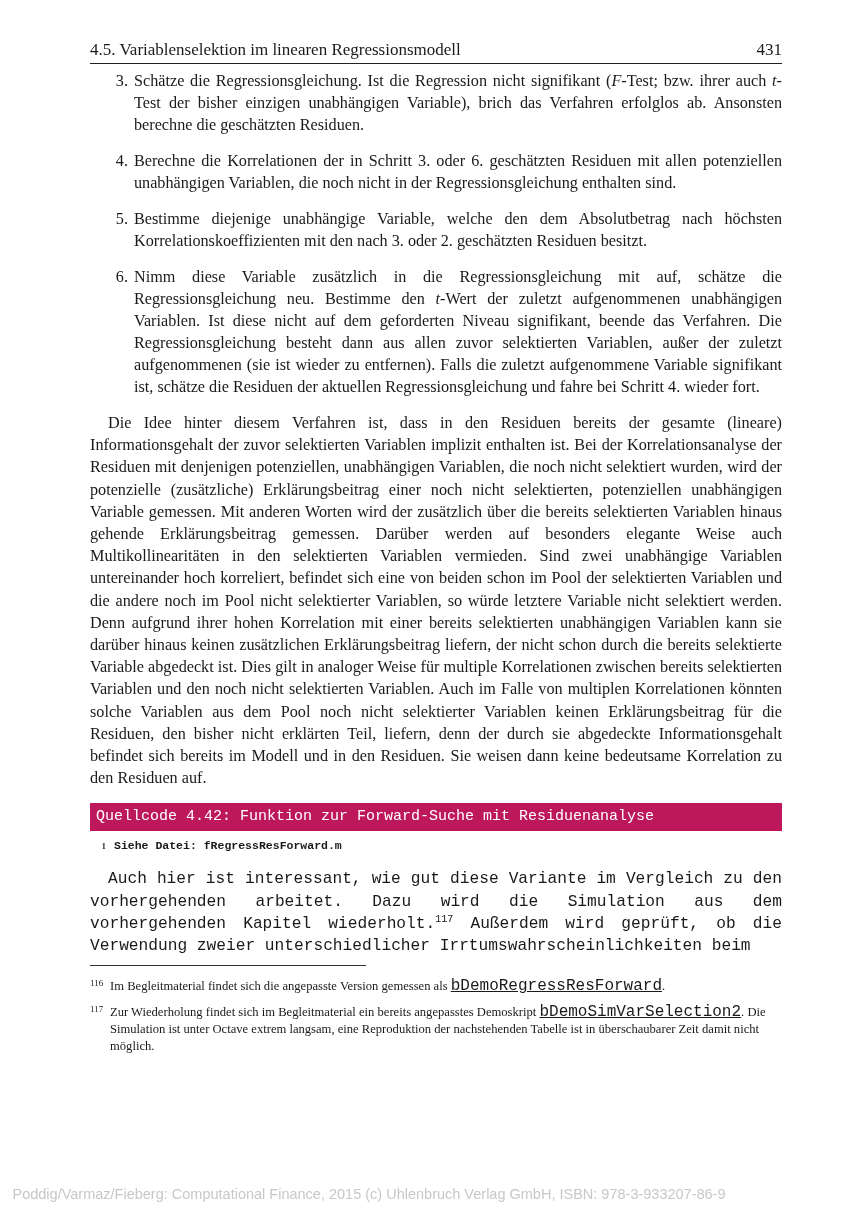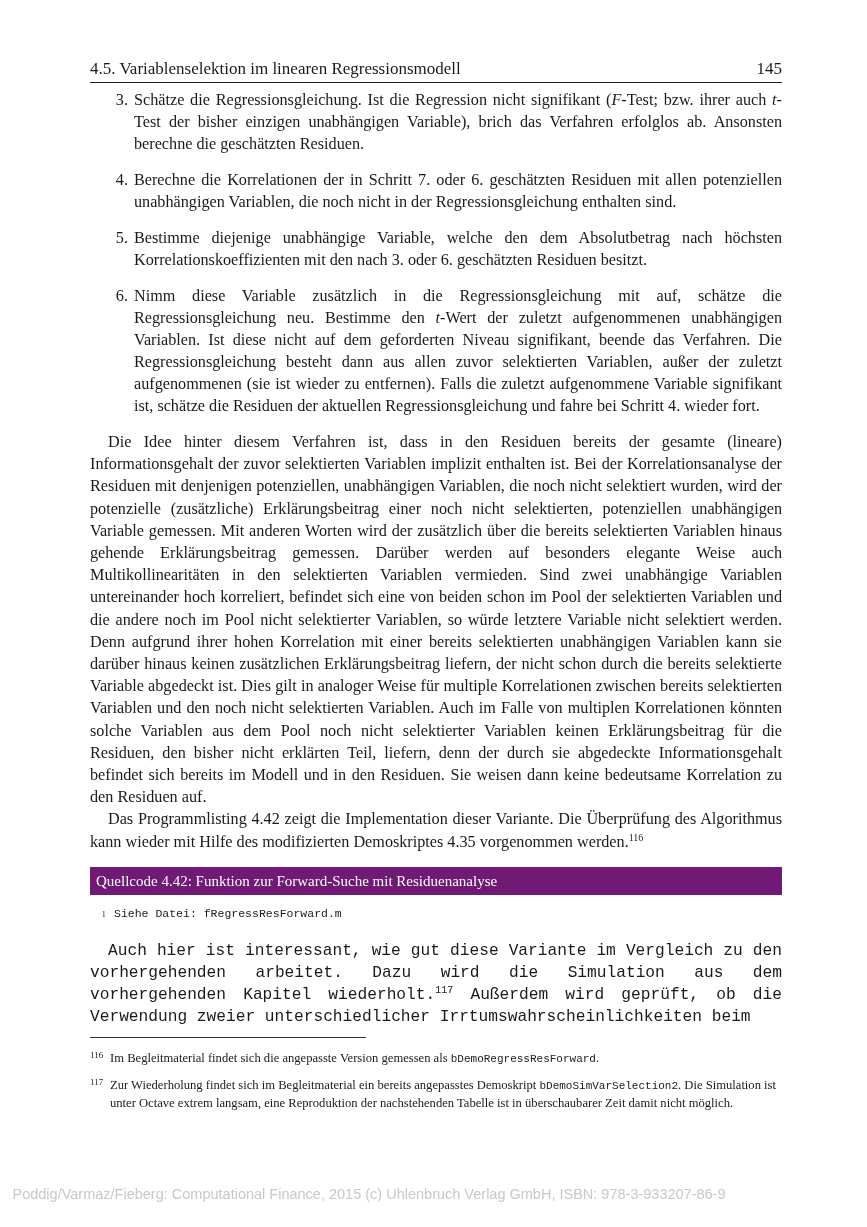--- a/index.html
+++ b/index.html
@@ -1,73 +1,72 @@
 <!DOCTYPE html>
 <html><head>
 <meta charset="utf-8">
 <style>
   html, body { margin: 0; padding: 0; background: #ffffff; }
   body { width: 867px; height: 1227px; position: relative; overflow: hidden;
          font-family: "Liberation Serif", serif; color: #1a1a1a; }
-  .page { position: absolute; left: 90px; top: 40px; width: 692px; margin-top: 19px; }
+  .page { position: absolute; left: 90px; top: 40px; width: 692px; }
   .running-head { display: flex; justify-content: space-between; font-size: 17px;
                   border-bottom: 1px solid #222; padding-bottom: 3px; line-height: 20px; }
   ol.steps { list-style: none; margin: 6px 0 0 0; padding: 0; font-size: 16.2px; line-height: 22px; }
   ol.steps li { display: flex; margin-bottom: 14px; text-align: justify; }
   ol.steps .num { width: 44px; flex: none; text-align: right; padding-right: 6px; box-sizing: border-box; }
   ol.steps .txt { flex: 1; }
   p.body { margin: 0; font-size: 16.2px; line-height: 22.2px; text-align: justify; text-indent: 18px; }
   p.body.first { margin-top: 2px; }
   sup { font-size: 10px; line-height: 0; }
-  .code-caption { margin-top: 14px; background: #701a75; color: #fff; font-size: 15px;
-                  padding: 4px 6px; line-height: 20px; }
-  .code-line { font-family: "Liberation Mono", monospace; font-size: 11.5px; margin-top: 7px; line-height: 24px; }
+  .code-caption { margin-top: 14px; background: #be185d; color: #fff; font-size: 15px;
+                  padding: 4px 6px; line-height: 20px; font-family: Liberation Mono, monospace; }
+  .code-line { font-family: "Liberation Mono", monospace; font-size: 11.5px; margin-top: 7px; line-height: 15px; font-weight: bold; }
   .code-line .ln { font-family: "Liberation Serif", serif; font-size: 9px; display: inline-block;
                    width: 16px; text-align: right; margin-right: 8px; color: #333; }
   p.body.after-code { margin-top: 14px; font-family: Liberation Mono, monospace; }
   .fn-rule { width: 276px; border-top: 1px solid #333; margin-top: 8px; }
   .footnotes { margin-top: 12px; font-size: 12.6px; line-height: 17px; }
   .fn { display: flex; margin-bottom: 9px; }
   .fn .fn-num { width: 20px; flex: none; font-size: 9px; vertical-align: super; line-height: 10px; }
   .fn .fn-txt { flex: 1; }
-  .mono { font-family: "Liberation Mono", monospace; font-size: 11px; }
+  .mono { font-family: "Liberation Mono", monospace; font-size: 16px; text-decoration: underline; }
   .watermark { position: absolute; left: 0; width: 738px; top: 1186px; text-align: center;
                font-family: "Liberation Sans", sans-serif; font-size: 14.5px; color: #c8c8c8; }
   i { font-style: italic; }
 </style>
 </head>
 <body>
 
 <div class="page">
   <div class="running-head">
     <span>4.5.  Variablenselektion im linearen Regressionsmodell</span>
-    <span>145</span>
+    <span>431</span>
   </div>
 
   <ol class="steps">
     <li>
       <span class="num">3.</span>
       <span class="txt"><span>Schätze die Regressionsgleichung. Ist die Regression nicht signifikant (</span><i>F</i><span>-Test; bzw. ihrer auch </span><i>t</i><span>-Test der bisher einzigen unabhängigen Variable), brich das Verfahren erfolglos ab. Ansonsten berechne die geschätzten Residuen.</span></span>
     </li>
     <li>
       <span class="num">4.</span>
-      <span class="txt">Berechne die Korrelationen der in Schritt 7. oder 6. geschätzten Residuen mit allen potenziellen unabhängigen Variablen, die noch nicht in der Regressionsgleichung enthalten sind.</span>
+      <span class="txt">Berechne die Korrelationen der in Schritt 3. oder 6. geschätzten Residuen mit allen potenziellen unabhängigen Variablen, die noch nicht in der Regressionsgleichung enthalten sind.</span>
     </li>
     <li>
       <span class="num">5.</span>
-      <span class="txt">Bestimme diejenige unabhängige Variable, welche den dem Absolutbetrag nach höchsten Korrelationskoeffizienten mit den nach 3. oder 6. geschätzten Residuen besitzt.</span>
+      <span class="txt">Bestimme diejenige unabhängige Variable, welche den dem Absolutbetrag nach höchsten Korrelationskoeffizienten mit den nach 3. oder 2. geschätzten Residuen besitzt.</span>
     </li>
     <li>
       <span class="num">6.</span>
       <span class="txt"><span>Nimm diese Variable zusätzlich in die Regressionsgleichung mit auf, schätze die Regressionsgleichung neu. Bestimme den </span><i>t</i><span>-Wert der zuletzt aufgenommenen unabhängigen Variablen. Ist diese nicht auf dem geforderten Niveau signifikant, beende das Verfahren. Die Regressionsgleichung besteht dann aus allen zuvor selektierten Variablen, außer der zuletzt aufgenommenen (sie ist wieder zu entfernen). Falls die zuletzt aufgenommene Variable signifikant ist, schätze die Residuen der aktuellen Regressionsgleichung und fahre bei Schritt 4. wieder fort.</span></span>
     </li>
   </ol>
 
   <p class="body first">Die Idee hinter diesem Verfahren ist, dass in den Residuen bereits der gesamte (lineare) Informationsgehalt der zuvor selektierten Variablen implizit enthalten ist. Bei der Korrelationsanalyse der Residuen mit denjenigen potenziellen, unabhängigen Variablen, die noch nicht selektiert wurden, wird der potenzielle (zusätzliche) Erklärungsbeitrag einer noch nicht selektierten, potenziellen unabhängigen Variable gemessen. Mit anderen Worten wird der zusätzlich über die bereits selektierten Variablen hinaus gehende Erklärungsbeitrag gemessen. Darüber werden auf besonders elegante Weise auch Multikollinearitäten in den selektierten Variablen vermieden. Sind zwei unabhängige Variablen untereinander hoch korreliert, befindet sich eine von beiden schon im Pool der selektierten Variablen und die andere noch im Pool nicht selektierter Variablen, so würde letztere Variable nicht selektiert werden. Denn aufgrund ihrer hohen Korrelation mit einer bereits selektierten unabhängigen Variablen kann sie darüber hinaus keinen zusätzlichen Erklärungsbeitrag liefern, der nicht schon durch die bereits selektierte Variable abgedeckt ist. Dies gilt in analoger Weise für multiple Korrelationen zwischen bereits selektierten Variablen und den noch nicht selektierten Variablen. Auch im Falle von multiplen Korrelationen könnten solche Variablen aus dem Pool noch nicht selektierter Variablen keinen Erklärungsbeitrag für die Residuen, den bisher nicht erklärten Teil, liefern, denn der durch sie abgedeckte Informationsgehalt befindet sich bereits im Modell und in den Residuen. Sie weisen dann keine bedeutsame Korrelation zu den Residuen auf.</p>
-  <p class="body"><span>Das Programmlisting 4.42 zeigt die Implementation dieser Variante. Die Überprüfung des Algorithmus kann wieder mit Hilfe des modifizierten Demoskriptes 4.35 vorgenommen werden.</span><sup>116</sup></p>
 
   <div class="code-caption">Quellcode 4.42: Funktion zur Forward-Suche mit Residuenanalyse</div>
   <div class="code-line">
     <span class="ln">1</span><span>Siehe Datei: fRegressResForward.m</span>
   </div>
 
   <p class="body after-code"><span>Auch hier ist interessant, wie gut diese Variante im Vergleich zu den vorhergehenden arbeitet. Dazu wird die Simulation aus dem vorhergehenden Kapitel wiederholt.</span><sup>117</sup><span> Außerdem wird geprüft, ob die Verwendung zweier unterschiedlicher Irrtumswahrscheinlichkeiten beim</span></p>
 
   <div class="fn-rule"></div>
   <div class="footnotes">

